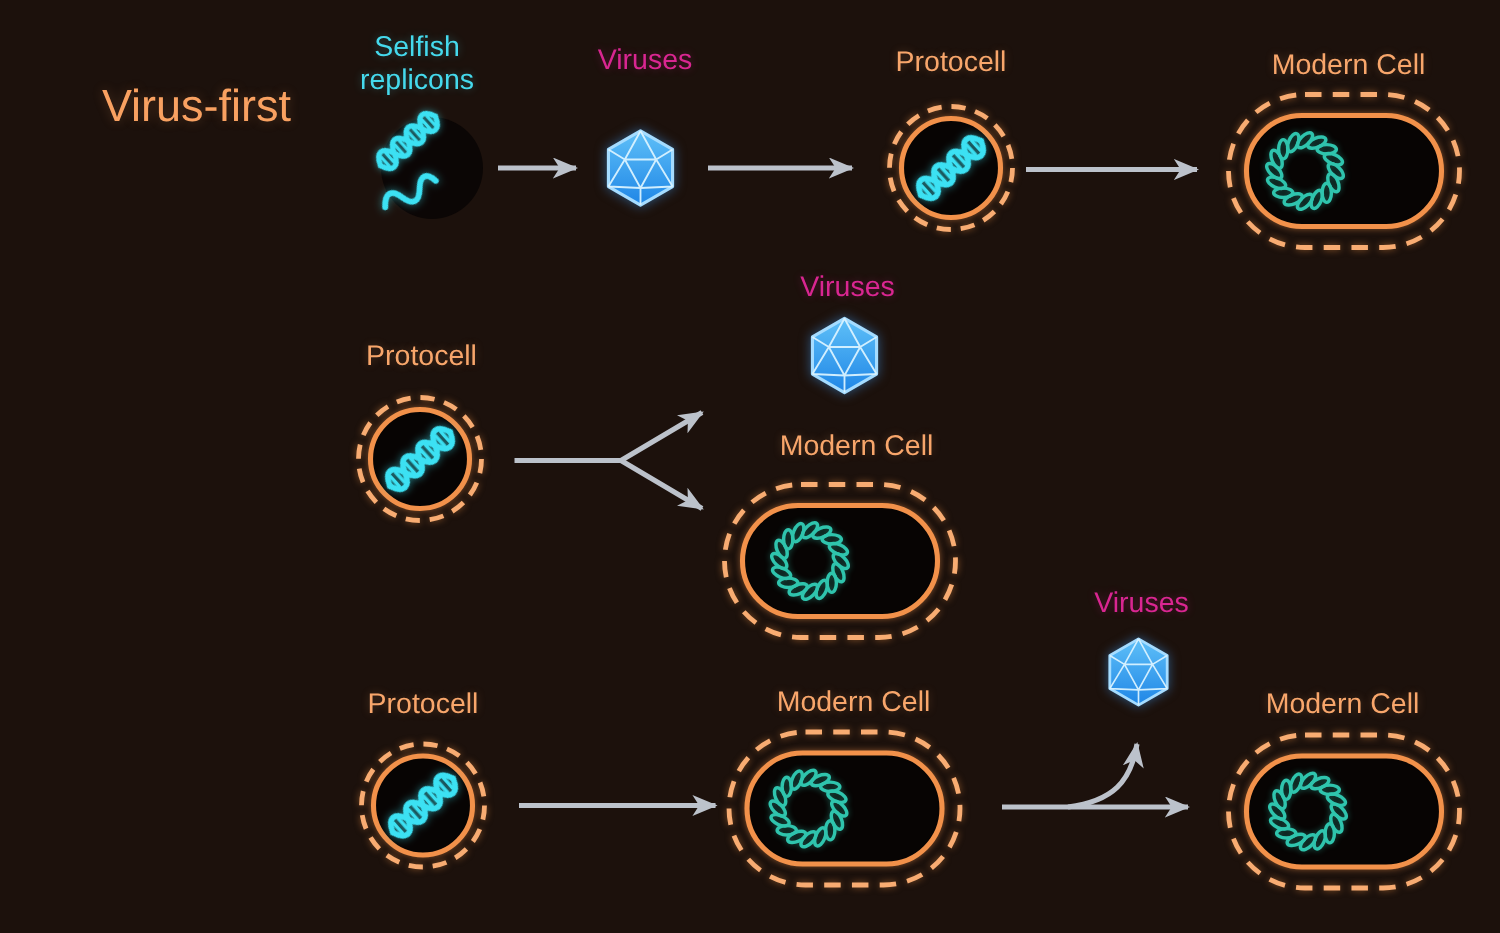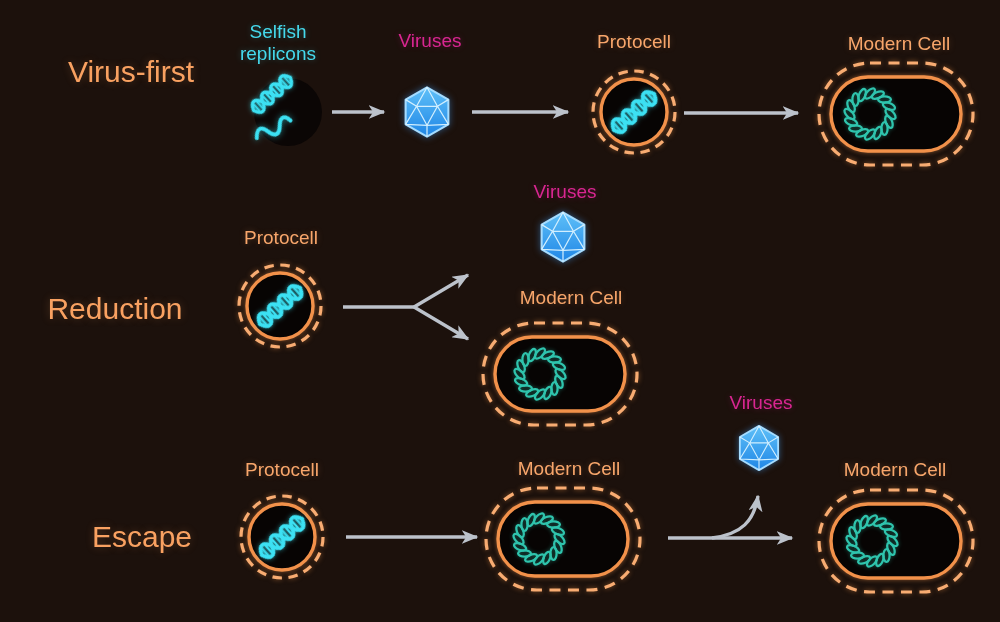--- a/index.html
+++ b/index.html
@@ -210,24 +210,22 @@
         </g>
     </g>
   </svg>
 
   <div class="lbl replicon-lbl" style="left:278px;top:43px">Selfish replicons</div>
   <div class="lbl row-title" style="left:131px;top:72px">Virus-first</div>
   <div class="lbl virus-lbl" style="left:430px;top:41px">Viruses</div>
   <div class="lbl cell-lbl" style="left:634px;top:42px">Protocell</div>
   <div class="lbl cell-lbl" style="left:899px;top:44px">Modern Cell</div>
 
-  <div class="lbl row-title" style="left:115px;top:309px">Reduction</div>
   <div class="lbl cell-lbl" style="left:281px;top:238px">Protocell</div>
   <div class="lbl virus-lbl" style="left:565px;top:192px">Viruses</div>
   <div class="lbl cell-lbl" style="left:571px;top:298px">Modern Cell</div>
 
-  <div class="lbl row-title" style="left:142px;top:537px">Escape</div>
   <div class="lbl cell-lbl" style="left:282px;top:470px">Protocell</div>
   <div class="lbl cell-lbl" style="left:569px;top:469px">Modern Cell</div>
   <div class="lbl virus-lbl" style="left:761px;top:403px">Viruses</div>
   <div class="lbl cell-lbl" style="left:895px;top:470px">Modern Cell</div>
 
 </div>
 
 </body></html>

